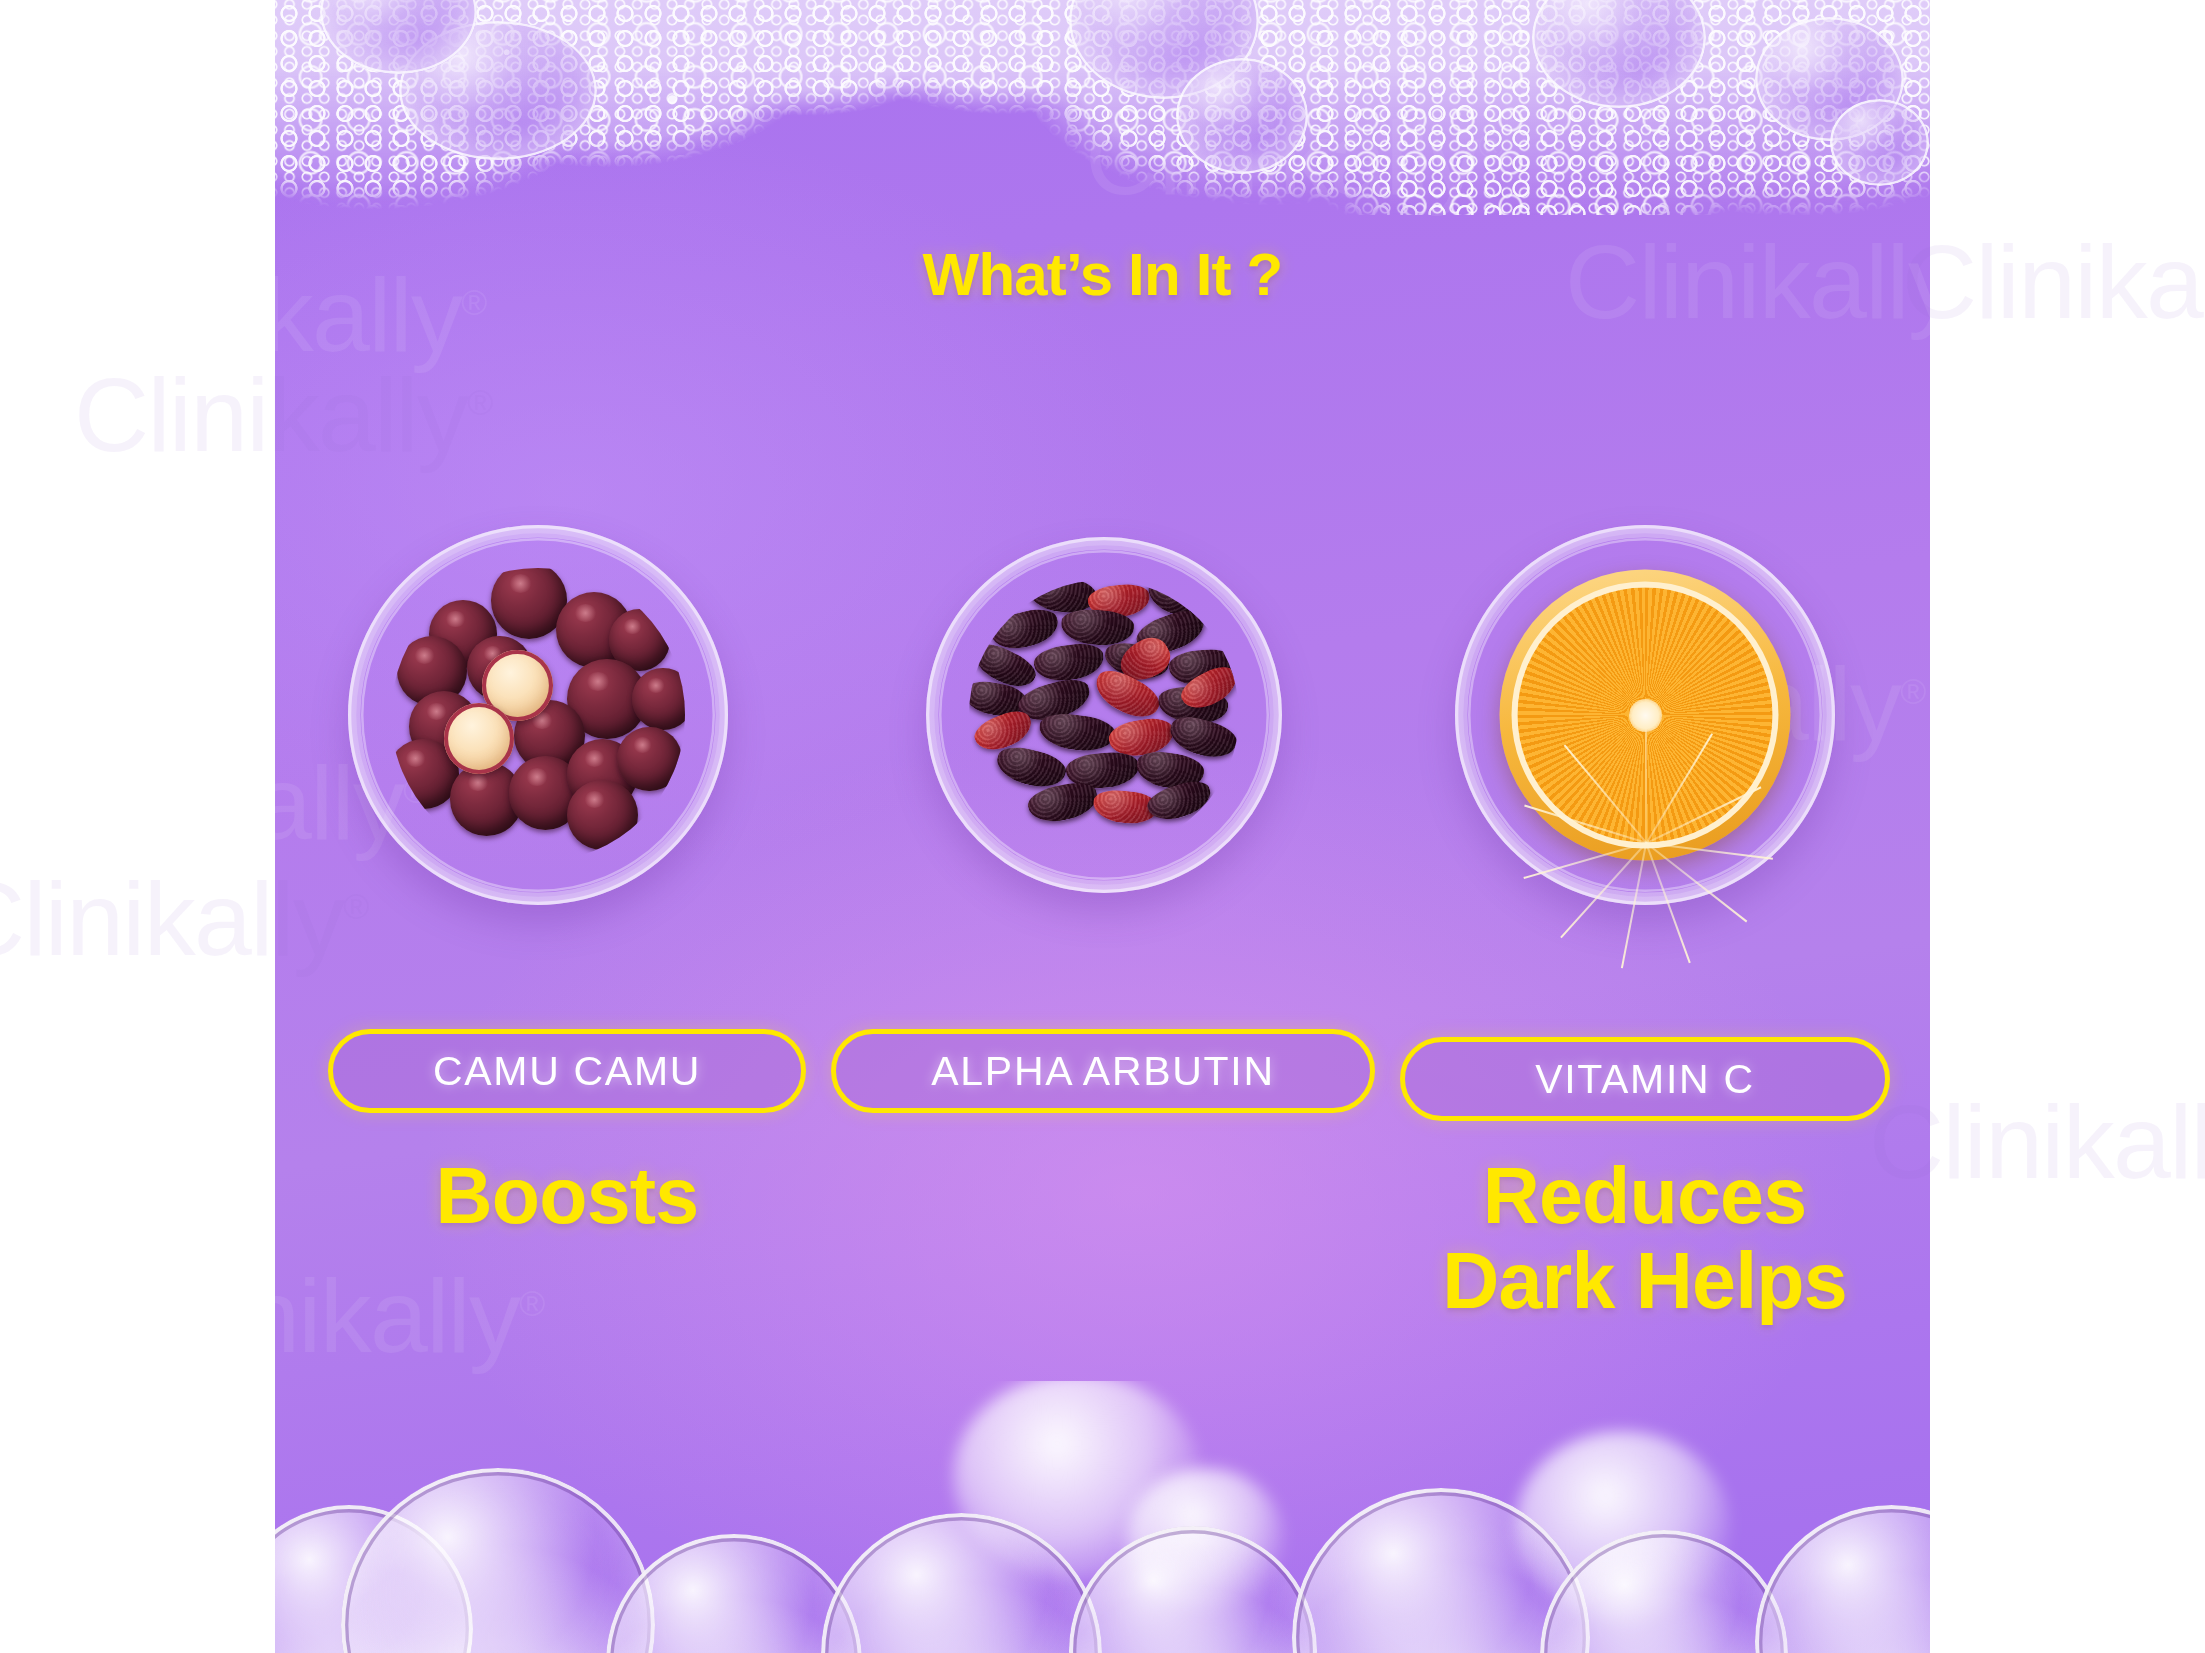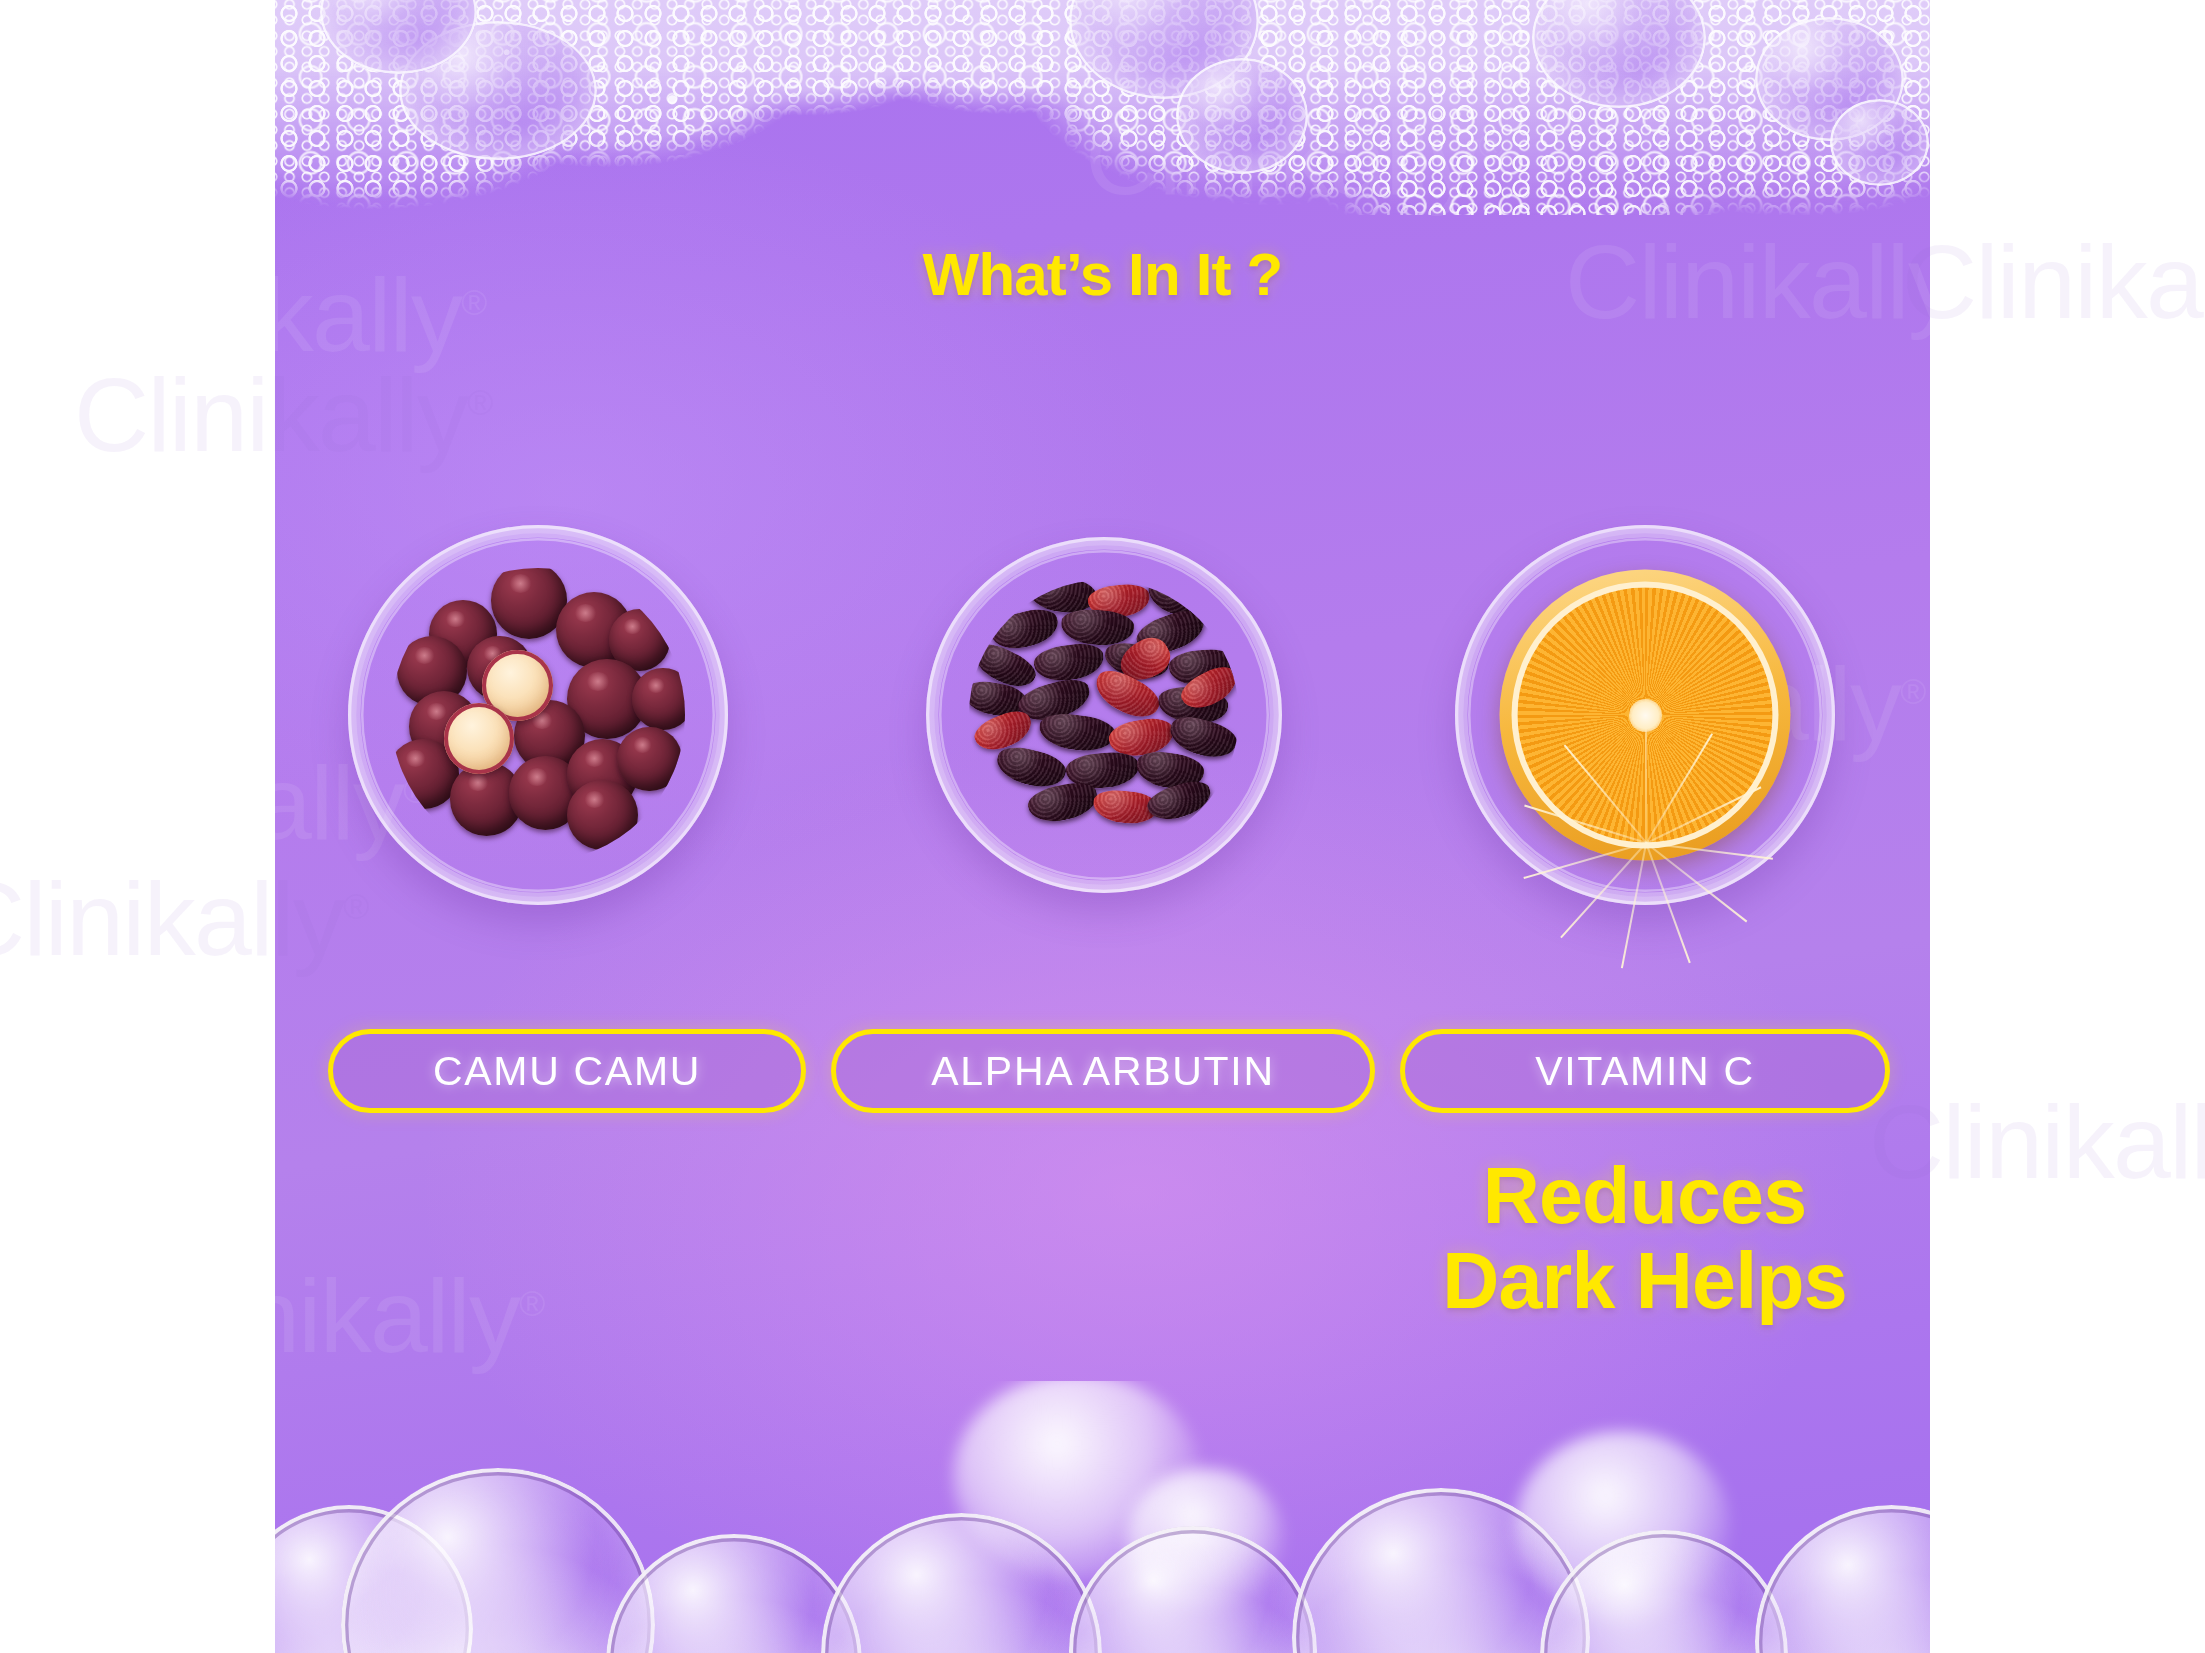--- a/index.html
+++ b/index.html
@@ -264,21 +264,21 @@
     display:flex; align-items:center; justify-content:center;
     box-shadow:0 0 18px rgba(255,232,0,.22);
   }
   .pill .plabel {
     color:#ffffff; font-size:41px; font-weight:500; letter-spacing:1.7px;
     text-shadow:0 0 11.6px rgba(255,255,255,.55);
     white-space:nowrap;
   }
   .pill.p0 { left:53px;   width:478px; }
   .pill.p1 { left:556px;  width:544px; }
-  .pill.p2 { left:1125px; width:490px; }
+  .pill.p2 { left:1125px; width:490px;margin-top:8px; }
 
   
   #benefits { position:absolute; left:0; top:1153px; width:1655px; z-index:20; }
   .benefit { position:absolute; top:0; text-align:center; }
   .benefit .bline {
     display:block;
     color:#FFE800; font-size:79px; font-weight:bold; line-height:1.08;
     letter-spacing:-0.8px;
     text-shadow:0 0 16.5px rgba(255,232,0,.28), 0 2.5px 4.1px rgba(110,50,170,.25);
     white-space:nowrap;
@@ -415,20 +415,21 @@
       <div class="pill p1">
         <span class="plabel">ALPHA ARBUTIN</span>
       </div>
       <div class="pill p2">
         <span class="plabel">VITAMIN C</span>
       </div>
     </div>
 
     <div id="benefits">
       <div class="benefit b0">
+        <span class="bline">Boosts</span>
       </div>
       <div class="benefit b1">
       </div>
       <div class="benefit b2">
         <span class="bline">Reduces</span>
         <span class="bline">Dark Helps</span>
       </div>
     </div>
 
     <div id="bottombub">

